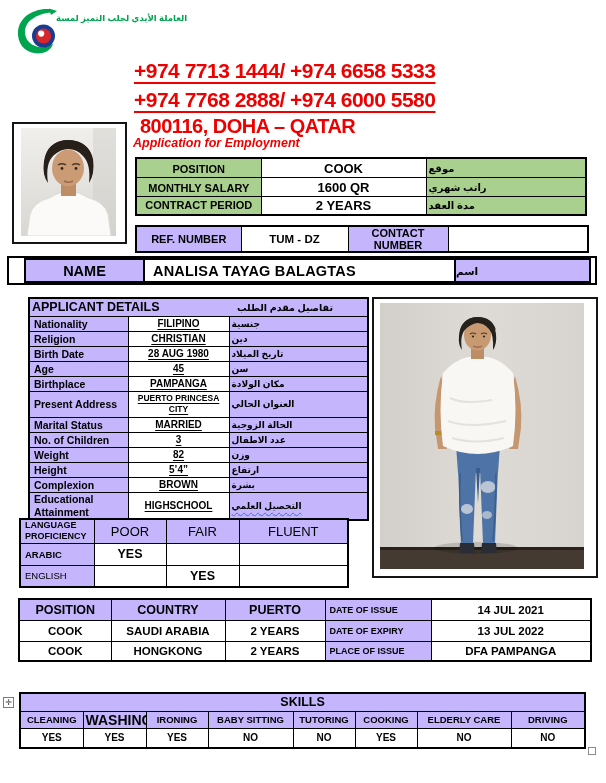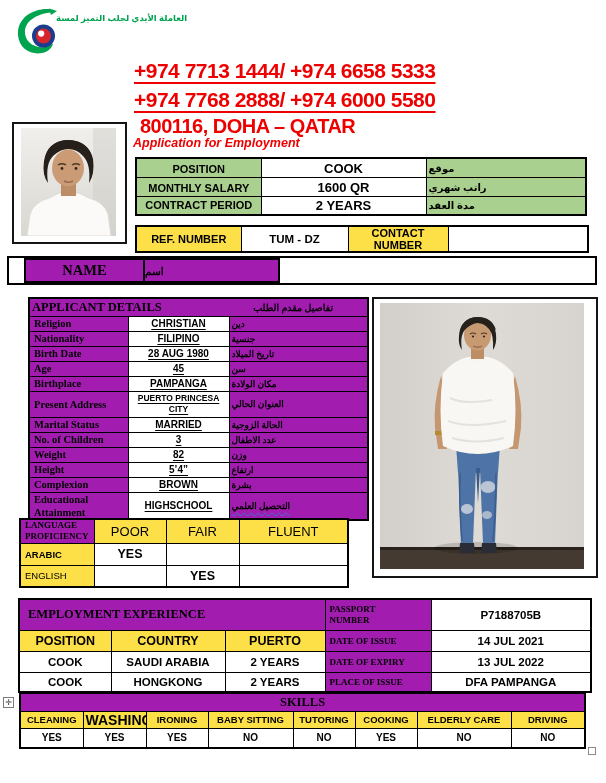--- a/index.html
+++ b/index.html
@@ -3,23 +3,23 @@
 <meta charset="utf-8">
 <style>
   html,body{margin:0;padding:0;background:#fff;}
   .page{position:relative;width:606px;height:783px;background:#ffffff;overflow:hidden;
         font-family:"Liberation Sans","DejaVu Sans",sans-serif;color:#000;}
   .abs{position:absolute;}
   table{border-collapse:collapse;table-layout:fixed;}
   td{padding:0 2px;vertical-align:middle;overflow:hidden;white-space:normal;}
   .bt td{border:1px solid #000;}
   .bt{border:2px solid #000;padding-left:7px;}
-  .g{background:#a21caf;font-family:Liberation Serif, serif;}
+  .g{background:#c4b5fd;}
   .pg{background:#a9d08e;}
-  .bl{background:#fde047;}
+  .bl{background:#c4b5fd;}
   .c{text-align:center;}
   .bd{font-weight:bold;}
   .u{text-decoration:underline;text-decoration-thickness:1px;text-underline-offset:2px;}
   .wavy{text-decoration-line:underline;text-decoration-style:wavy;text-decoration-color:#3b6fd4;
         text-decoration-thickness:1px;text-underline-offset:3px;}
   .red{color:#ee0000;}
   .phone{font-size:21px;font-weight:bold;letter-spacing:-0.5px;text-decoration:underline;
          text-decoration-thickness:2px;text-underline-offset:4px;}
   .ar{direction:rtl;text-align:left;}
   .lbl{font-size:10.5px;font-weight:bold;padding-left:4px;}
@@ -108,47 +108,48 @@
       <td class="bl c" style="font-size:11px;font-weight:600">REF. NUMBER</td>
       <td class="c bd" style="font-size:11.5px">TUM - DZ</td>
       <td class="bl c bd" style="font-size:11px">CONTACT NUMBER</td>
       <td></td>
     </tr>
   </tbody>
     </table>
 
   <div class="abs" style="left:7px;top:256px;width:590px;height:29px;border:2px solid #000;box-sizing:border-box;display:flex;align-items:center;padding-left:15px;">
     <div class="g" style="box-sizing:border-box;width:121px;height:25px;border:2px solid #000;display:flex;align-items:center;justify-content:center;font-size:14.5px;font-weight:bold;">NAME</div>
+    <div style="box-sizing:border-box;width:311px;height:25px;border:2px solid #000;border-left:none;display:flex;align-items:center;padding-left:8px;font-size:14.5px;font-weight:bold;letter-spacing:0.2px;">ANALISA TAYAG BALAGTAS</div>
     <div class="g ar" style="box-sizing:border-box;width:135px;height:25px;border:2px solid #000;border-left:none;display:flex;align-items:center;justify-content:flex-end;padding-right:5px;font-size:10.5px;font-weight:bold;">اسم</div>
   </div>
 
   <table class="abs bt" style="left:28px;top:297px;width:339px;">
     <colgroup>
         <col style="width:99px">
         <col style="width:101px">
         <col style="width:139px">
       </colgroup>
     <tbody>
         <tr style="height:18px">
       <td class="g" colspan="3">
         <div style="display:flex;justify-content:space-between;align-items:center;">
           <span class="bd" style="font-size:12.5px">APPLICANT DETAILS</span>
           <span class="bd ar" style="font-size:9.5px;padding-right:32px">تفاصيل مقدم الطلب</span>
         </div>
       </td>
     </tr>
     <tr style="height:15px">
+      <td class="g lbl">Nationality</td>
+      <td class="val"><span class="u">FILIPINO</span></td>
+      <td class="g ar arc">جنسية</td>
+    </tr>
+    <tr style="height:15px">
       <td class="g lbl">Religion</td>
       <td class="val"><span class="u">CHRISTIAN</span></td>
       <td class="g ar arc">دين</td>
-    </tr>
-    <tr style="height:15px">
-      <td class="g lbl">Nationality</td>
-      <td class="val"><span class="u">FILIPINO</span></td>
-      <td class="g ar arc">جنسية</td>
     </tr>
     <tr style="height:15px">
       <td class="g lbl">Birth Date</td>
       <td class="val"><span class="u">28 AUG 1980</span></td>
       <td class="g ar arc">تاريخ الميلاد</td>
     </tr>
     <tr style="height:15px">
       <td class="g lbl">Age</td>
       <td class="val"><span class="u">45</span></td>
       <td class="g ar arc">سن</td>
@@ -274,27 +275,20 @@
 
   <table class="abs bt" style="left:18px;top:598px;width:572px;">
     <colgroup>
         <col style="width:92px">
         <col style="width:114px">
         <col style="width:100px">
         <col style="width:106px">
         <col style="width:160px">
       </colgroup>
     <tbody>
-        <tr style="height:31px">
-      <td class="g" colspan="3" style="font-size:12.5px;font-weight:bold;padding-left:8px;">EMPLOYMENT EXPERIENCE</td>
-      <td class="g" style="padding-left:4px;">
-            <span style="display:block;width:80px;font-size:9px;font-weight:bold;line-height:1.25;">PASSPORT NUMBER</span>
-          </td>
-      <td class="c bd" style="font-size:11.5px">P7188705B</td>
-    </tr>
     <tr style="height:21px">
       <td class="bl c bd" style="font-size:12.5px">POSITION</td>
       <td class="bl c bd" style="font-size:12.5px">COUNTRY</td>
       <td class="bl c bd" style="font-size:12.5px">PUERTO</td>
       <td class="g" style="padding-left:4px;">
             <span style="display:block;width:80px;font-size:9px;font-weight:bold;">DATE OF ISSUE</span>
           </td>
       <td class="c bd" style="font-size:11.5px">14 JUL 2021</td>
     </tr>
     <tr style="height:21px">

